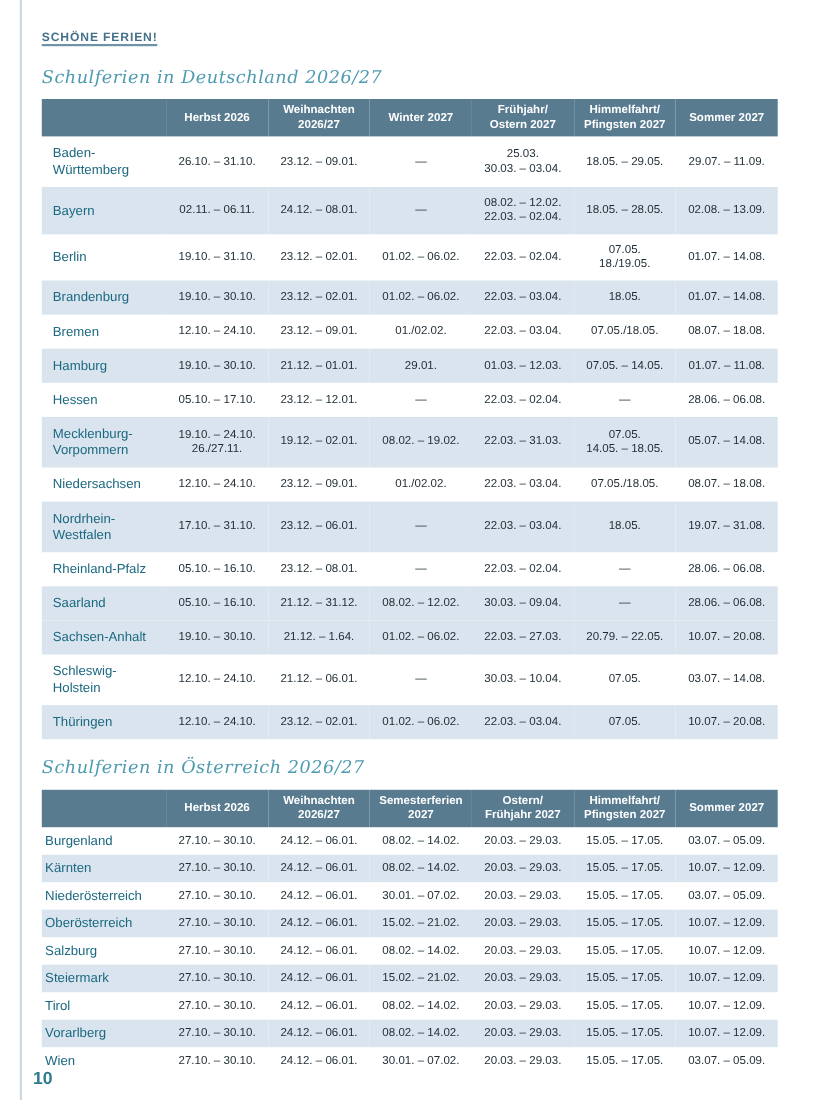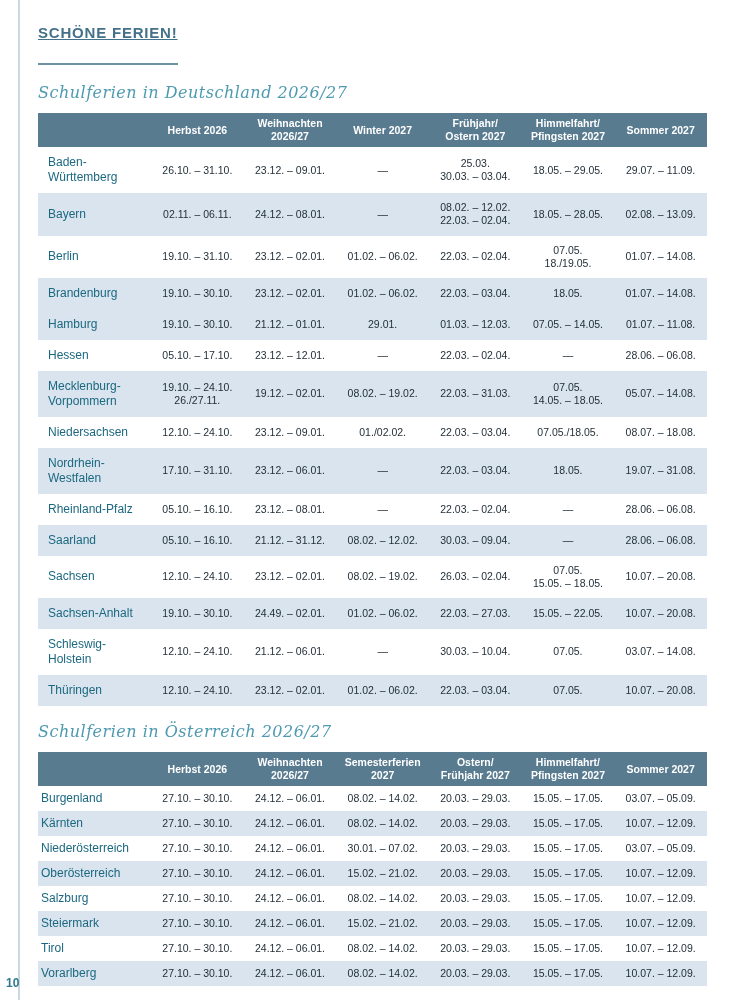--- a/index.html
+++ b/index.html
@@ -17,26 +17,25 @@
     left: 18px;
     top: 0;
     width: 2px;
     height: 100%;
     background: #c9d8e2;
   }
   .content { padding: 24px 38px 0 38px; }
   .kicker {
     display: inline-block;
     color: #44718a;
-    font-size: 15px;
+    font-size: 11px;
     font-weight: bold;
     letter-spacing: 0.8px;
-    padding-bottom: 22px;
+    padding-bottom: 0;
     border-bottom: 2px solid #6e93a6;
-    text-decoration: underline;
   }
   h2.script-title {
     font-family: "DejaVu Serif", serif;
     font-style: italic;
     font-weight: normal;
     color: #4e9ab0;
     font-size: 16px;
     letter-spacing: 0.5px;
     margin: 18px 0 11px 0;
   }
@@ -70,25 +69,25 @@
     text-align: left;
     color: #1b6880;
     padding-left: 10px;
     padding-right: 4px;
     font-size: 12px;
   }
   table.holidays tr.alt { background: #d9e4ee; margin-top: 30px; }
   table.holidays.compact td { padding: 5px 3px; }
   .page-number {
     position: absolute;
-    left: 6px;
+    left: 30px;
     bottom: 10px;
     color: #2f7a8e;
     font-weight: bold;
-    font-size: 12px;
+    font-size: 16px;
   }
 </style>
 </head>
 <body>
 
 <div class="page">
   <div class="left-rule"></div>
 
   <div class="content">
     <span class="kicker">SCHÖNE FERIEN!</span>
@@ -152,20 +151,29 @@
           </tr>
           <tr class="alt">
             <td class="state">Brandenburg</td>
             <td>19.10. – 30.10.</td>
             <td>23.12. – 02.01.</td>
             <td>01.02. – 06.02.</td>
             <td>22.03. – 03.04.</td>
             <td>18.05.</td>
             <td>01.07. – 14.08.</td>
           </tr>
+          <tr>
+            <td class="state">Bremen</td>
+            <td>12.10. – 24.10.</td>
+            <td>23.12. – 09.01.</td>
+            <td>01./02.02.</td>
+            <td>22.03. – 03.04.</td>
+            <td>07.05./18.05.</td>
+            <td>08.07. – 18.08.</td>
+          </tr>
           <tr class="alt">
             <td class="state">Hamburg</td>
             <td>19.10. – 30.10.</td>
             <td>21.12. – 01.01.</td>
             <td>29.01.</td>
             <td>01.03. – 12.03.</td>
             <td>07.05. – 14.05.</td>
             <td>01.07. – 11.08.</td>
           </tr>
           <tr>
@@ -217,37 +225,27 @@
           </tr>
           <tr class="alt">
             <td class="state">Saarland</td>
             <td>05.10. – 16.10.</td>
             <td>21.12. – 31.12.</td>
             <td>08.02. – 12.02.</td>
             <td>30.03. – 09.04.</td>
             <td>—</td>
             <td>28.06. – 06.08.</td>
           </tr>
-          <tr>
-            <td class="state">Sachsen</td>
-            <td>12.10. – 24.10.</td>
-            <td>23.12. – 02.01.</td>
-            <td>08.02. – 19.02.</td>
-            <td>26.03. – 02.04.</td>
-            <td>07.05.
-15.05. – 18.05.</td>
-            <td>10.07. – 20.08.</td>
-          </tr>
           <tr class="alt">
             <td class="state">Sachsen-Anhalt</td>
             <td>19.10. – 30.10.</td>
-            <td>24.49. – 02.01.</td>
+            <td>21.12. – 1.64.</td>
             <td>01.02. – 06.02.</td>
             <td>22.03. – 27.03.</td>
-            <td>15.05. – 22.05.</td>
+            <td>20.79. – 22.05.</td>
             <td>10.07. – 20.08.</td>
           </tr>
           <tr>
             <td class="state">Schleswig-Holstein</td>
             <td>12.10. – 24.10.</td>
             <td>21.12. – 06.01.</td>
             <td>—</td>
             <td>30.03. – 10.04.</td>
             <td>07.05.</td>
             <td>03.07. – 14.08.</td>
@@ -357,20 +355,29 @@
           </tr>
           <tr class="alt">
             <td class="state">Vorarlberg</td>
             <td>27.10. – 30.10.</td>
             <td>24.12. – 06.01.</td>
             <td>08.02. – 14.02.</td>
             <td>20.03. – 29.03.</td>
             <td>15.05. – 17.05.</td>
             <td>10.07. – 12.09.</td>
           </tr>
+          <tr>
+            <td class="state">Wien</td>
+            <td>27.10. – 30.10.</td>
+            <td>24.12. – 06.01.</td>
+            <td>30.01. – 07.02.</td>
+            <td>20.03. – 29.03.</td>
+            <td>15.05. – 17.05.</td>
+            <td>03.07. – 05.09.</td>
+          </tr>
         </tbody>
     </table>
 
     
   </div>
 
   <div class="page-number">10</div>
 </div>
 
 </body></html>

